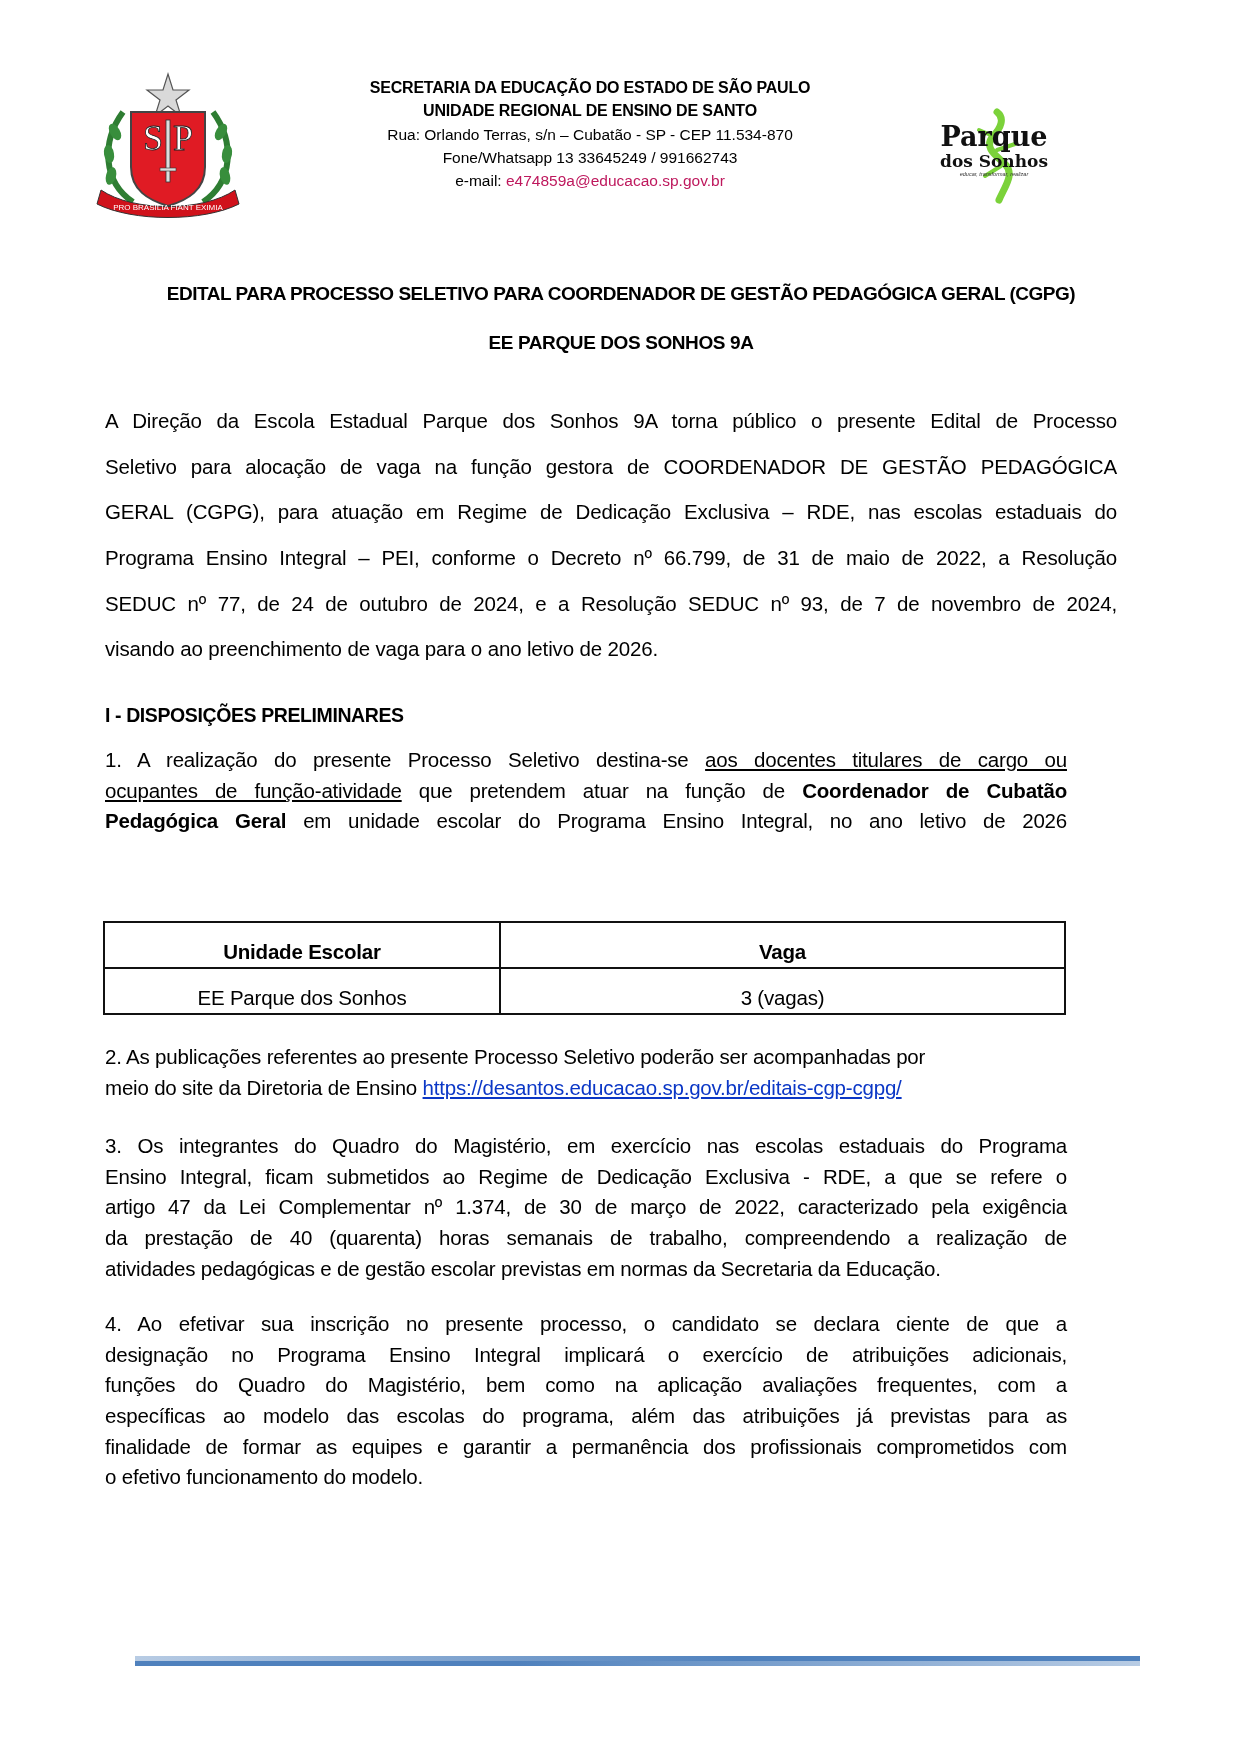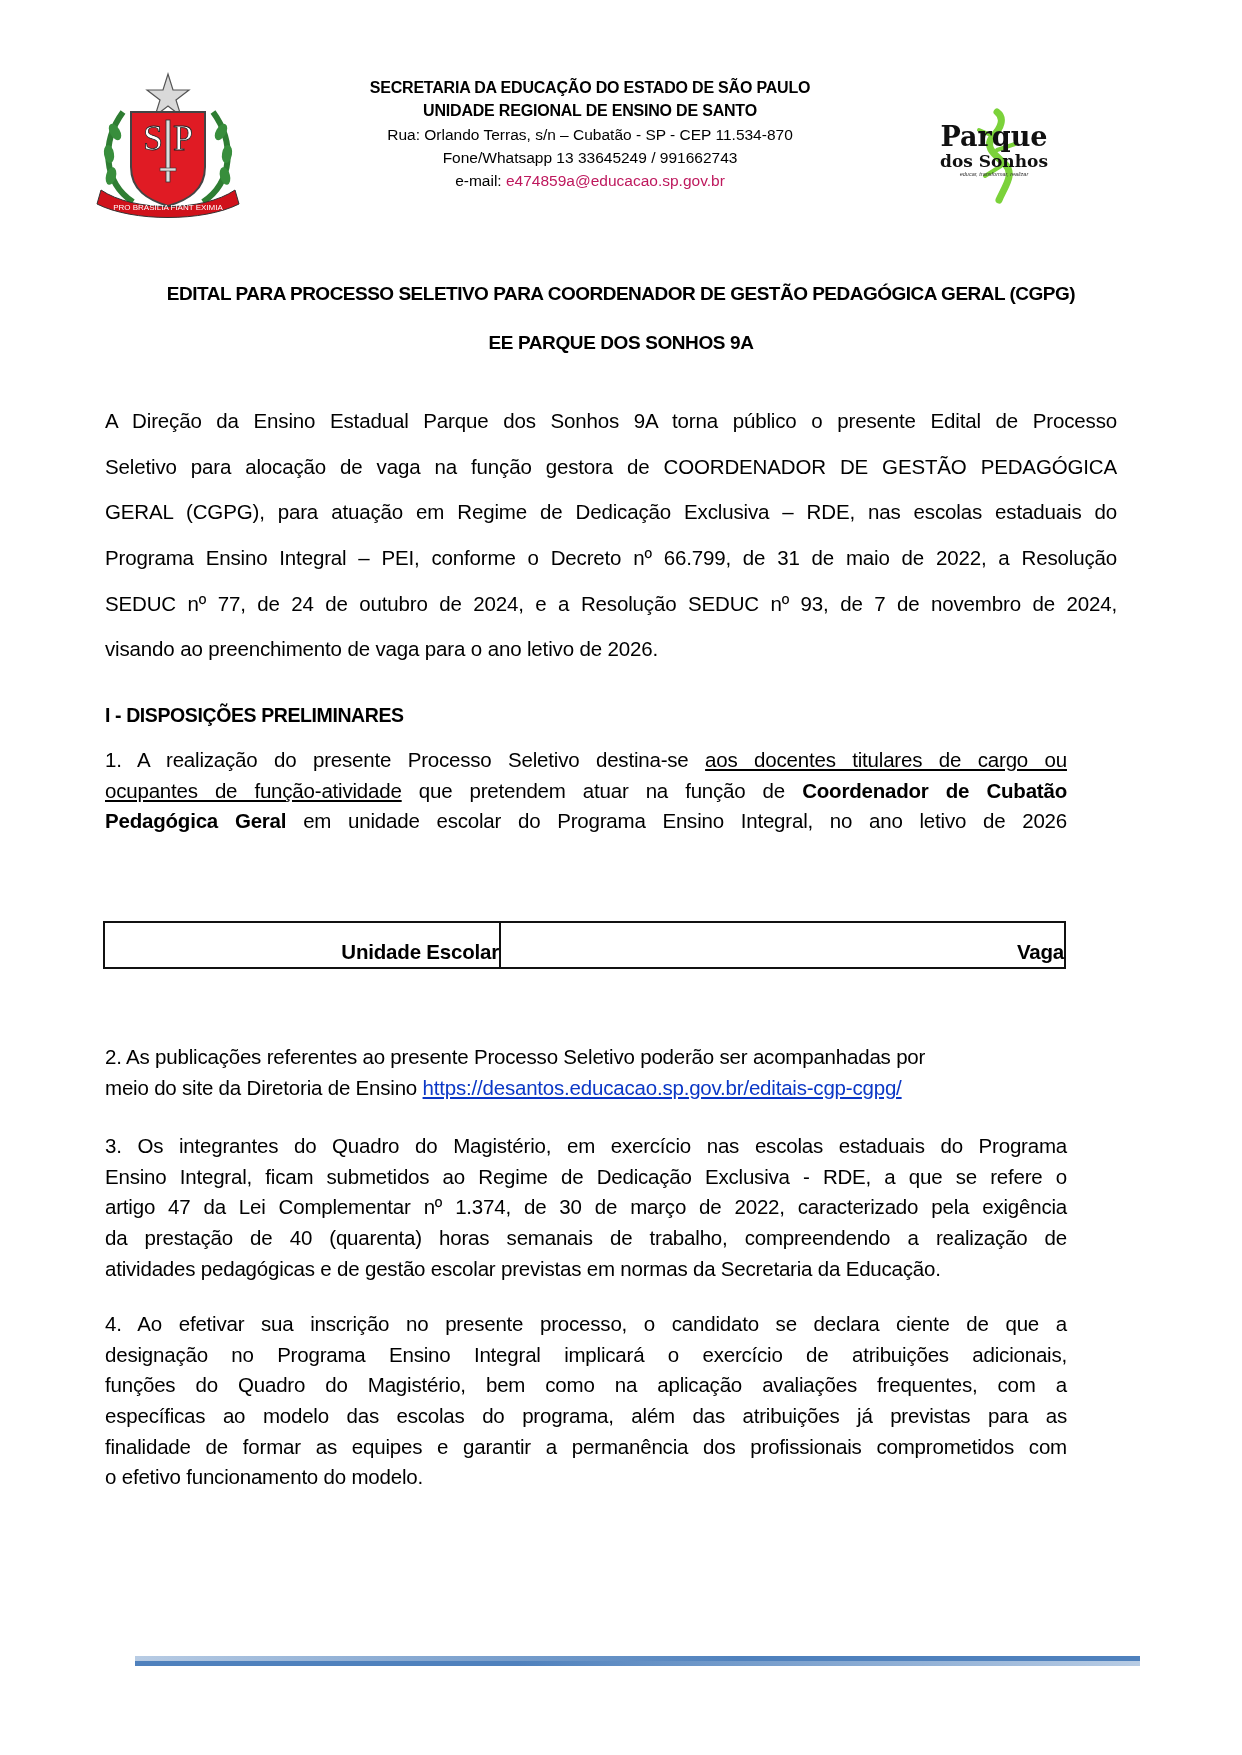--- a/index.html
+++ b/index.html
@@ -38,21 +38,21 @@
   .p2 { top: 1042px; }
   .p3 { top: 1131px; }
   .p4 { top: 1309px; }
   .u-text { text-decoration: underline; }
   .bold { font-weight: bold; }
   a.link { color: #0b37c6; text-decoration: underline; }
 
   
   .vacancy-table { left: 103px; top: 921px; width: 963px; border-collapse: collapse;
                    font-size: 20.5px; letter-spacing: -0.2px; }
-  .vacancy-table td, .vacancy-table th { border: 2.5px solid #111; text-align: right;
+  .vacancy-table td, .vacancy-table th { border: 2.5px solid #111; text-align: center;
                    height: 41px; padding: 0; vertical-align: bottom; }
   .vacancy-table th { font-weight: bold; padding-bottom: 3px; }
   .vacancy-table td { padding-bottom: 3px; }
   .vacancy-table .c1 { width: 394px; }
 
   
   .footer-bar { left: 135px; top: 1652px; width: 1005px; height: 10px; }
 </style>
 </head>
 <body>
@@ -99,41 +99,45 @@
     <text x="59" y="42" text-anchor="middle" font-family="DejaVu Serif, serif" font-weight="bold" font-size="27" fill="#111">Parque</text>
     <text x="59" y="63" text-anchor="middle" font-family="DejaVu Serif, serif" font-weight="bold" font-size="17" fill="#111">dos Sonhos</text>
     <text x="59" y="72" text-anchor="middle" font-family="Liberation Sans, sans-serif" font-style="italic" font-size="5.5" fill="#333">educar, transformar, realizar</text>
   </svg>
 </div>
 
 <div class="abs title1">EDITAL PARA PROCESSO SELETIVO PARA COORDENADOR DE GESTÃO PEDAGÓGICA GERAL (CGPG)</div>
 <div class="abs title2">EE PARQUE DOS SONHOS 9A</div>
 
 <div class="abs intro">
-  <span class="line">A Direção da Ensino Estadual Parque dos Sonhos 9A torna público o presente Edital de Processo</span>
+  <span class="line">A Direção da Escola Estadual Parque dos Sonhos 9A torna público o presente Edital de Processo</span>
   <span class="line">Seletivo para alocação de vaga na função gestora de COORDENADOR DE GESTÃO PEDAGÓGICA</span>
   <span class="line">GERAL (CGPG), para atuação em Regime de Dedicação Exclusiva – RDE, nas escolas estaduais do</span>
   <span class="line">Programa Ensino Integral – PEI, conforme o Decreto nº 66.799, de 31 de maio de 2022, a Resolução</span>
   <span class="line">SEDUC nº 77, de 24 de outubro de 2024, e a Resolução SEDUC nº 93, de 7 de novembro de 2024,</span>
   <span class="line last">visando ao preenchimento de vaga para o ano letivo de 2026.</span>
 </div>
 
 <div class="abs section-head">I - DISPOSIÇÕES PRELIMINARES</div>
 
 <div class="abs para p1">
   <span class="line"><span>1. A realização do presente Processo Seletivo destina-se </span><span class="u-text">aos docentes titulares de cargo ou</span></span>
   <span class="line"><span class="u-text">ocupantes de função-atividade</span><span> que pretendem atuar na função de </span><span class="bold">Coordenador de Cubatão</span></span>
   <span class="line"><span class="bold">Pedagógica Geral</span><span> em unidade escolar do Programa Ensino Integral, no ano letivo de 2026</span></span>
 </div>
 
 <table class="abs vacancy-table">
   <tbody>
       <tr>
     <th class="c1">Unidade Escolar</th>
     <th>Vaga</th>
+  </tr>
+  <tr>
+    <td>EE Parque dos Sonhos</td>
+    <td>3 (vagas)</td>
   </tr>
 </tbody>
   </table>
 
 <div class="abs para p2">
   <span class="line free">2. As publicações referentes ao presente Processo Seletivo poderão ser acompanhadas por</span>
   <span class="line free"><span>meio do site da Diretoria de Ensino </span><a class="link">https://desantos.educacao.sp.gov.br/editais-cgp-cgpg/</a></span>
 </div>
 
 <div class="abs para p3">

